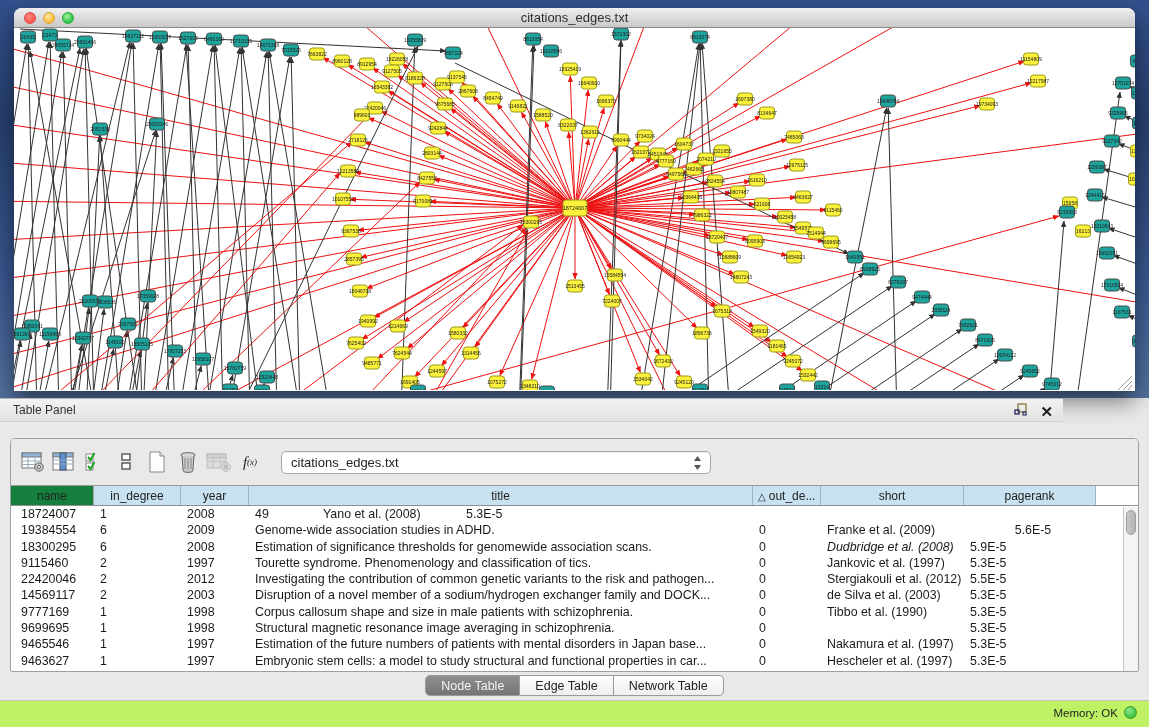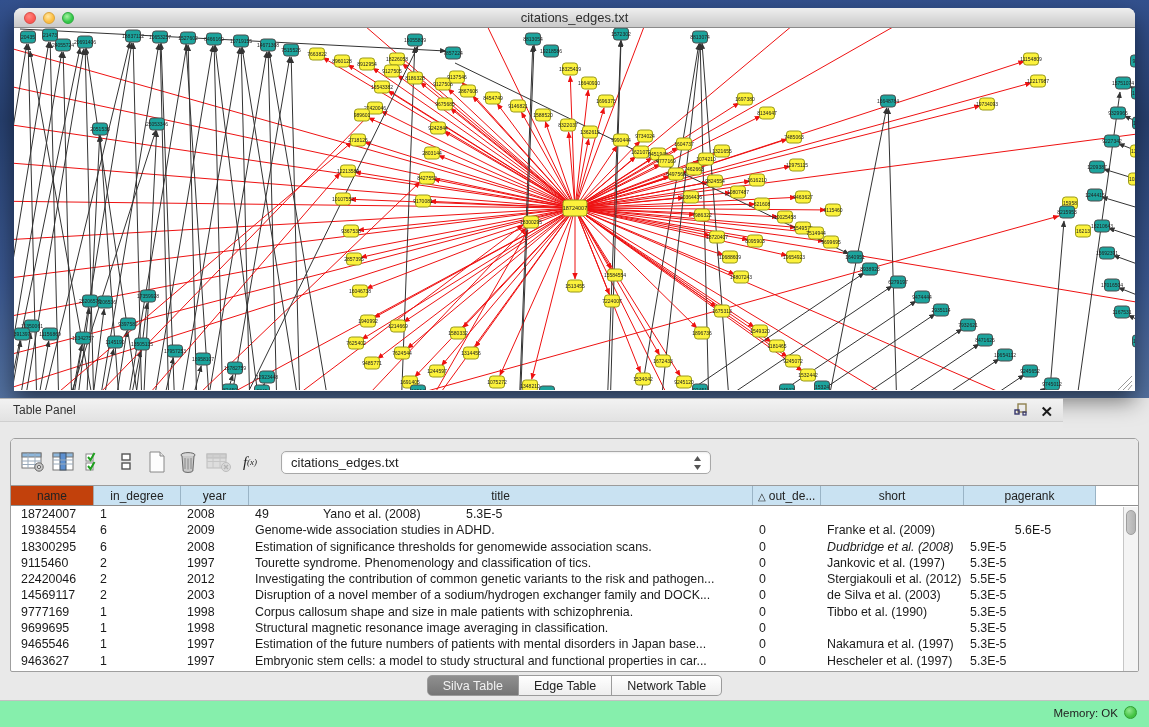--- a/index.html
+++ b/index.html
@@ -39,42 +39,42 @@
   .tool { width:28px; height:26px; display:flex; align-items:center; justify-content:center; margin-right:3px; }
   .combo { margin-left:14px; width:430px; height:23px; background:#fff;
     border:1px solid #a8a8a8; border-radius:5px; position:relative;
     font-size:13px; color:#222; line-height:21px; padding-left:9px;
     box-shadow:inset 0 1px 2px rgba(0,0,0,.08); }
   .combo .stepper { position:absolute; right:8px; top:3px; }
 
   .thead { display:flex; height:21px; border-top:1px solid #9b9b9b; border-bottom:1px solid #8f8f8f; font-size:12px; color:#222; }
   .th { background:#c9e2f2; border-right:1px solid #9ab4c6; text-align:center; line-height:20px;
     overflow:hidden; white-space:nowrap; }
-  .th.key { background:#c2410c; border-right:1px solid #a8a8a8; }
+  .th.key { background:#15803d; border-right:1px solid #a8a8a8; }
   .th.sorted { text-align:left; padding-left:5px; }
   .th .tri { font-size:10px; margin-right:3px; }
   .tbody { position:relative; height:163px; overflow:hidden; background:#fff; }
   .tr { display:flex; height:16.3px; font-size:12.4px; color:#1a1a1a; }
   .td { overflow:hidden; white-space:nowrap; padding-left:6px; line-height:16px; }
   .td.c0 { padding-left:10px; }
   .vscroll { position:absolute; right:0; top:68px; width:15px; height:165px;
     background:#f4f4f4; border-left:1px solid #c6c6c6; }
   .vthumb { position:absolute; left:2px; top:3px; width:10px; height:25px;
     background:linear-gradient(90deg,#c9c9c9,#b3b3b3); border:1px solid #9e9e9e; border-radius:6px; }
 
   .tabs { position:absolute; left:0; top:276px; width:1149px; display:flex; justify-content:center; }
   .seg { height:21px; line-height:20px; font-size:12.5px; padding:0 15px;
     background:linear-gradient(180deg,#ffffff,#eeeeee); color:#222;
     border:1px solid #9b9b9b; border-left:none; }
   .seg.first { border-left:1px solid #9b9b9b; border-radius:5px 0 0 5px; }
   .seg.last { border-radius:0 5px 5px 0; }
   .seg.active { background:linear-gradient(180deg,#8f8f8f,#757575); color:#f2f2f2; }
 
   .statusbar { position:absolute; left:0; bottom:0; width:1149px; height:27px;
-    background:#86efac; border-top:1px solid #c2c2c2; }
+    background:#bef264; border-top:1px solid #c2c2c2; }
   .memory { position:absolute; right:12px; top:5px; display:flex; align-items:center; gap:6px;
     font-size:11.5px; color:#222; }
   .memdot { width:13px; height:13px; border-radius:50%;
     background:radial-gradient(circle at 38% 32%, #8fe88f, #41c241 65%); border:1px solid #2f9e2f; }
 </style>
 </head>
 <body>
 
 <div class="desktop">
   <div class="mac-window">
@@ -774,21 +774,21 @@
           <div class="td c2" style="width: 68px;">1998</div>
           <div class="td c3" style="width: 504px;">Corpus callosum shape and size in male patients with schizophrenia.</div>
           <div class="td c4" style="width: 68px;">0</div>
           <div class="td c5" style="width: 143px;">Tibbo et al. (1990)</div>
           <div class="td c6" style="width: 132px;">5.3E-5</div>
         </div>
         <div class="tr">
           <div class="td c0" style="width: 83px;">9699695</div>
           <div class="td c1" style="width: 87px;">1</div>
           <div class="td c2" style="width: 68px;">1998</div>
-          <div class="td c3" style="width: 504px;">Structural magnetic resonance image averaging in classification.</div>
+          <div class="td c3" style="width: 504px;">Structural magnetic resonance image averaging in schizophrenia.</div>
           <div class="td c4" style="width: 68px;">0</div>
           <div class="td c5" style="width: 143px; margin-top: 47px;">Wolkin et al. (1998)</div>
           <div class="td c6" style="width: 132px;">5.3E-5</div>
         </div>
         <div class="tr">
           <div class="td c0" style="width: 83px;">9465546</div>
           <div class="td c1" style="width: 87px;">1</div>
           <div class="td c2" style="width: 68px;">1997</div>
           <div class="td c3" style="width: 504px;">Estimation of the future numbers of patients with mental disorders in Japan base...</div>
           <div class="td c4" style="width: 68px;">0</div>
@@ -804,21 +804,21 @@
           <div class="td c5" style="width: 143px;">Hescheler et al. (1997)</div>
           <div class="td c6" style="width: 132px;">5.3E-5</div>
         </div>
       </div>
     <div class="vscroll">
       <div class="vthumb"></div>
     </div>
   </div>
 
   <div class="tabs">
-    <div class="seg first active">Silva Table</div>
+    <div class="seg first active">Node Table</div>
     <div class="seg">Edge Table</div>
     <div class="seg last">Network Table</div>
   </div>
 
   <div class="statusbar">
     <div class="memory">
       <span>Memory: OK</span>
       <span class="memdot"></span>
     </div>
   </div>

